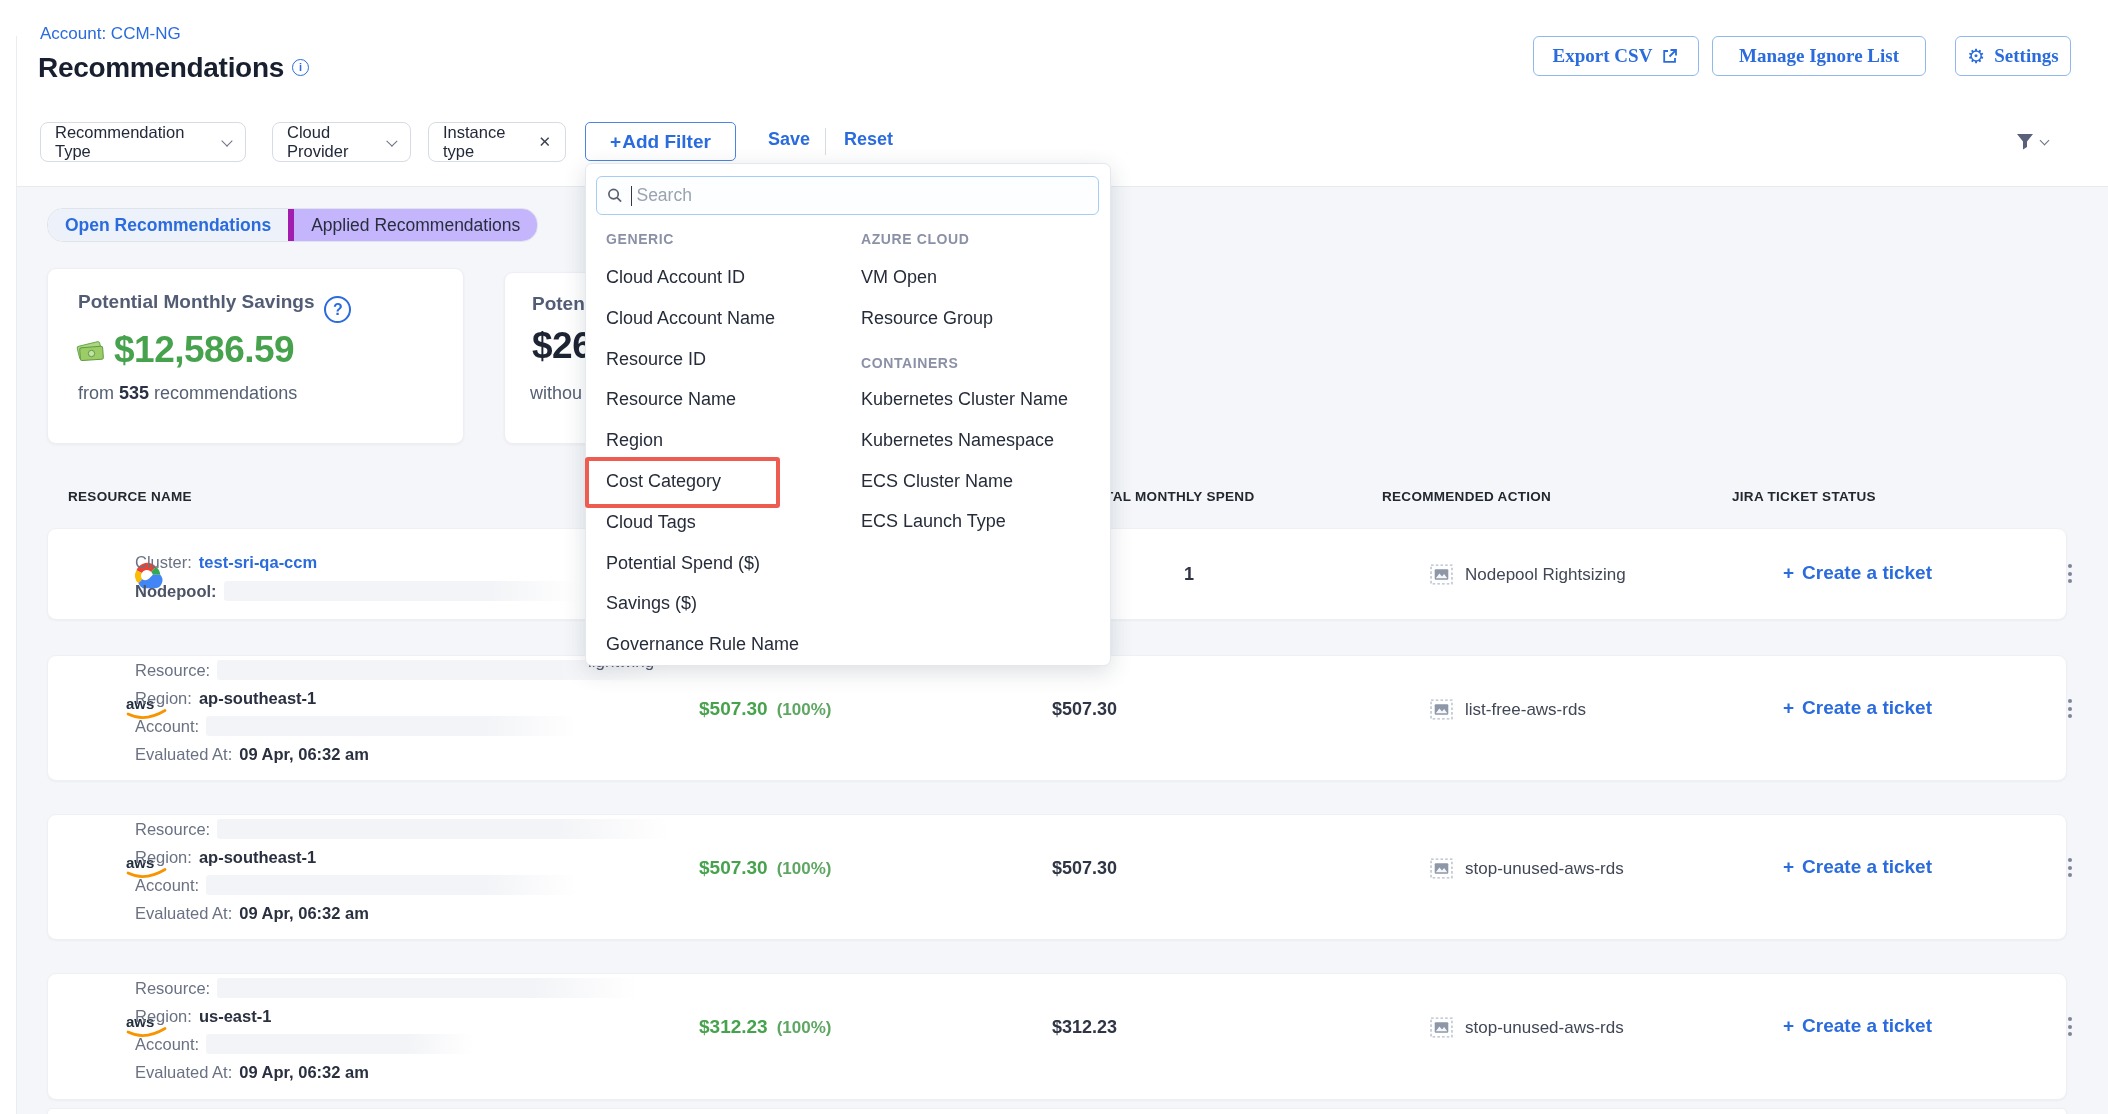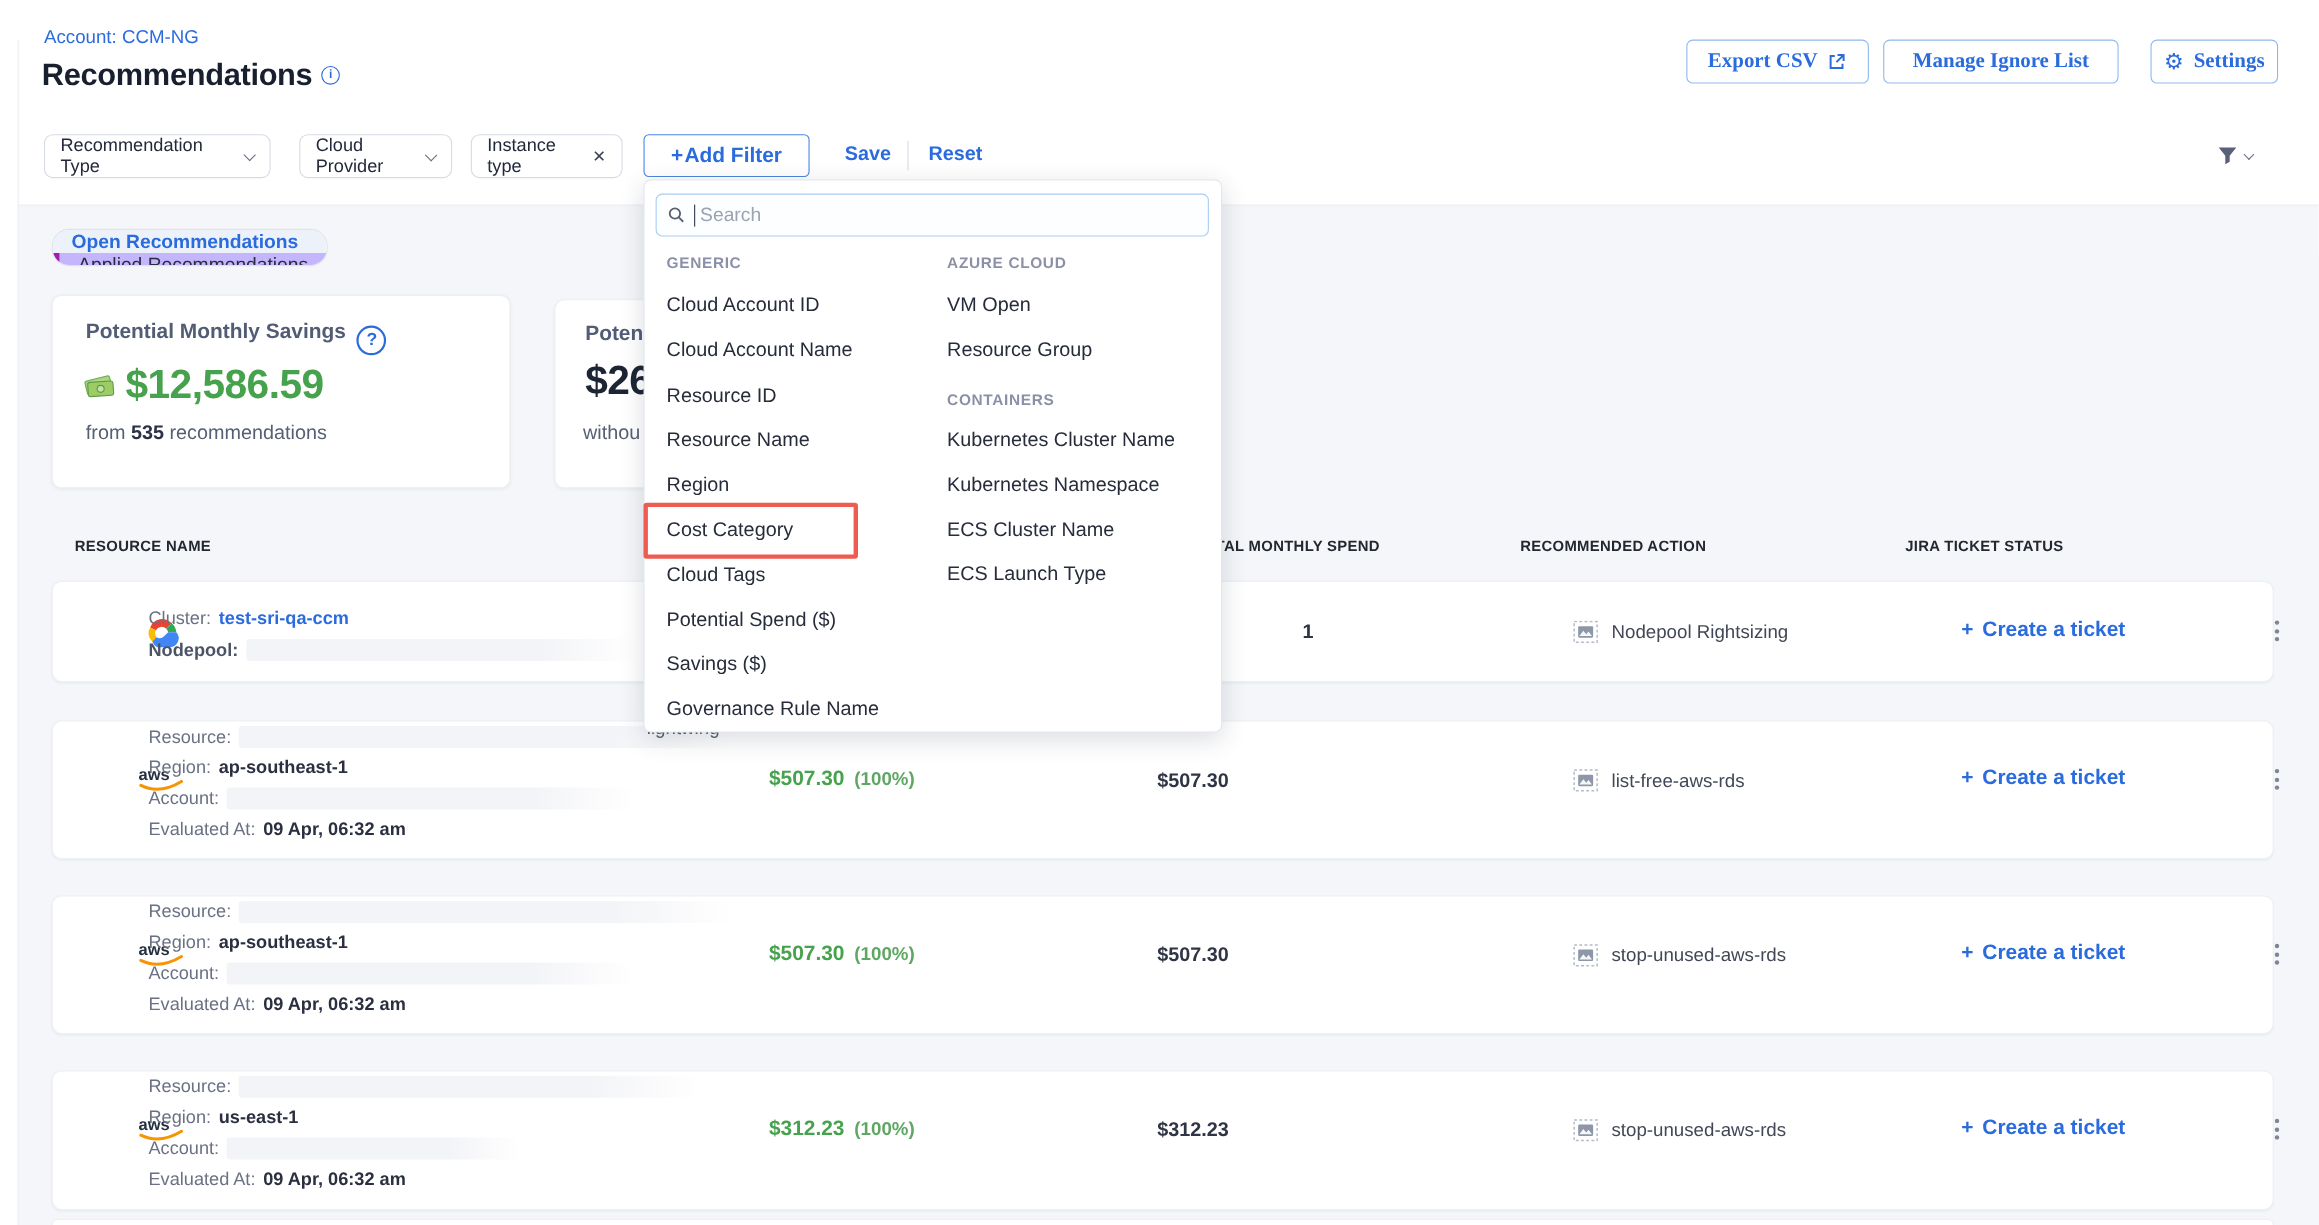--- a/index.html
+++ b/index.html
@@ -31,21 +31,21 @@
   .chip-close { font-size:15px; color:#3c4250; }
   .chip-close::before { content:"✕"; }
   .add-filter-btn { left:585px; top:122px; width:151px; height:39px; border:1.5px solid #4a85e4; border-radius:5px;
     background:#fff; color:#2a6bdd; font-size:19px; font-weight:700; display:flex; align-items:center; justify-content:center; gap:1px; cursor:pointer; }
   .plus::before { content:"+"; font-weight:700; }
   .textlink { top:129px; font-size:18px; font-weight:700; color:#2a6bdd; cursor:pointer; }
   .vdiv { left:825px; top:128px; width:1px; height:27px; background:#d8dce3; }
   .funnel-wrap { left:2015px; top:133px; display:flex; align-items:center; gap:6px; cursor:pointer; }
 
   
-  .tabs { left:47px; top:208px; height:34px; display:flex; border:1px solid #dfe3ea; border-radius:16px; background:#fff; overflow:hidden;flex-direction:column; }
+  .tabs { left:47px; top:208px; height:34px; display:flex; border:1px solid #dfe3ea; border-radius:16px; background:#fff; overflow:hidden; }
   .tab { padding:0 17px; display:flex; align-items:center; font-size:17.5px; cursor:pointer; }
   .tab.active { background:#edf2fa; color:#2a6bdd; font-weight:700; }
   .tab.inactive { background:#c4b5fd; color:#272e3d; border-left:6px solid #a21caf; }
 
   
   .card { background:#fff; border:1px solid #edeff4; border-radius:9px; box-shadow:0 1px 3px rgba(30,40,60,.05); }
   .card-title { font-size:19px; font-weight:700; color:#525d75; }
   .q-icon { display:inline-block; width:27px; height:27px; border:2px solid #2a6bdd; border-radius:50%;
     color:#2a6bdd; font-size:16px; font-weight:700; text-align:center; line-height:23px; vertical-align:-7px; margin-left:10px; }
   .q-icon::before { content:"?"; }

